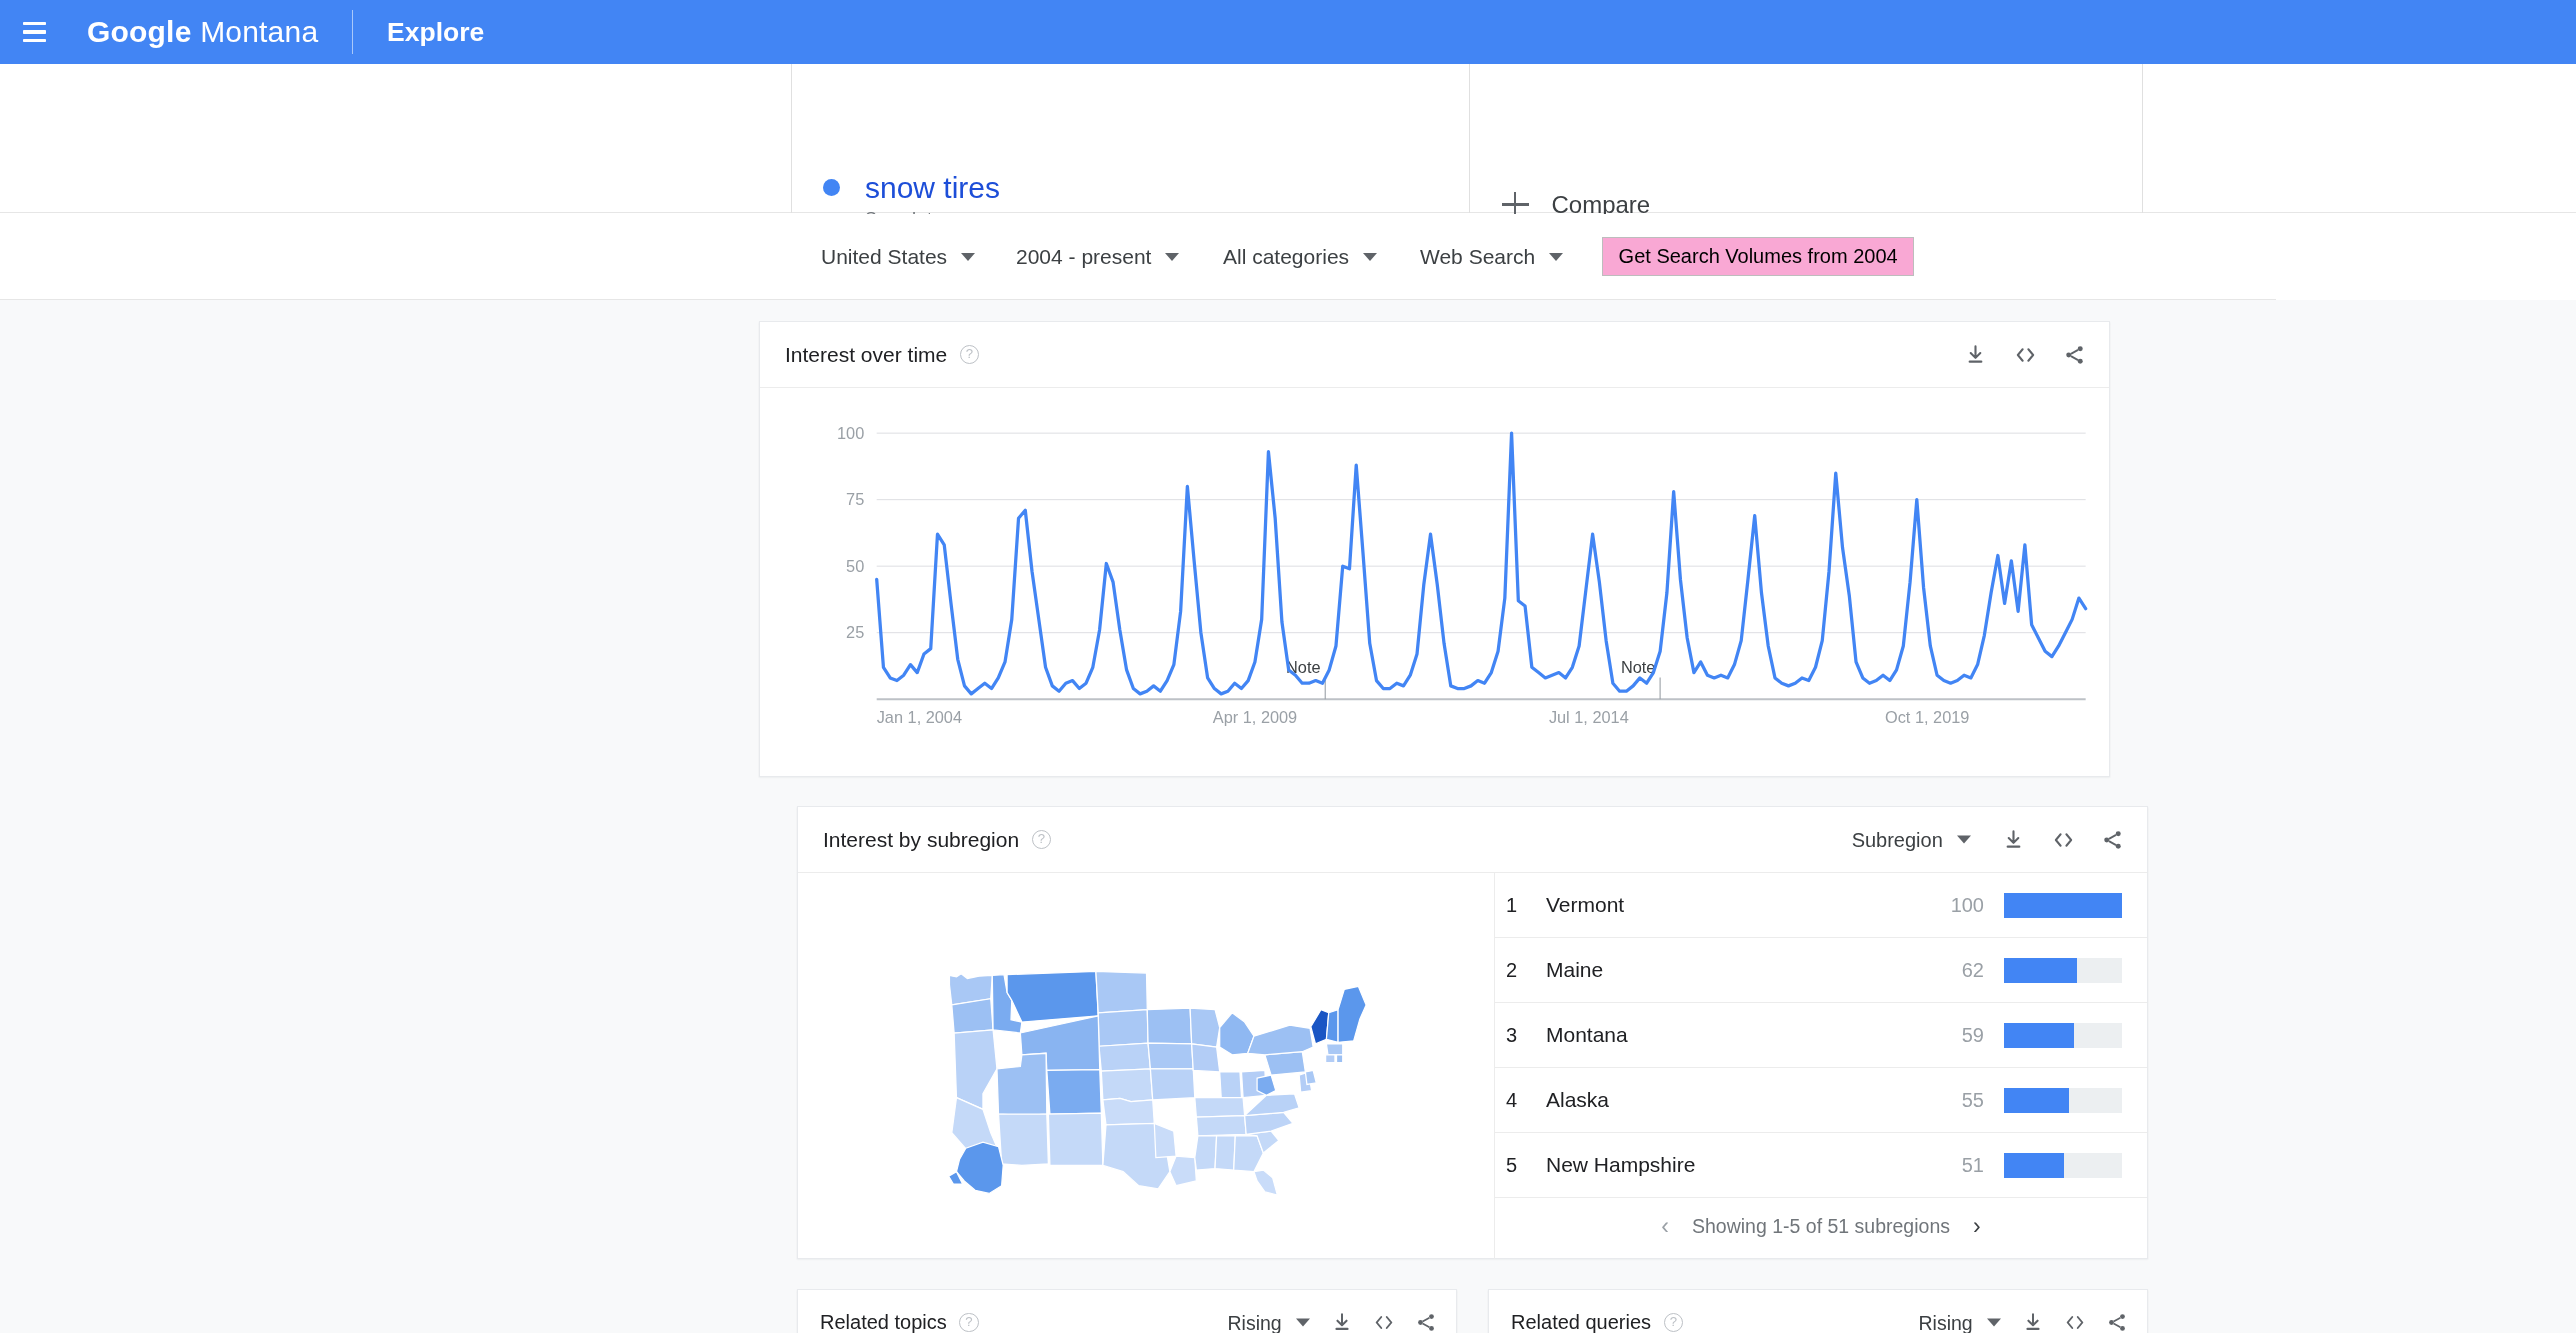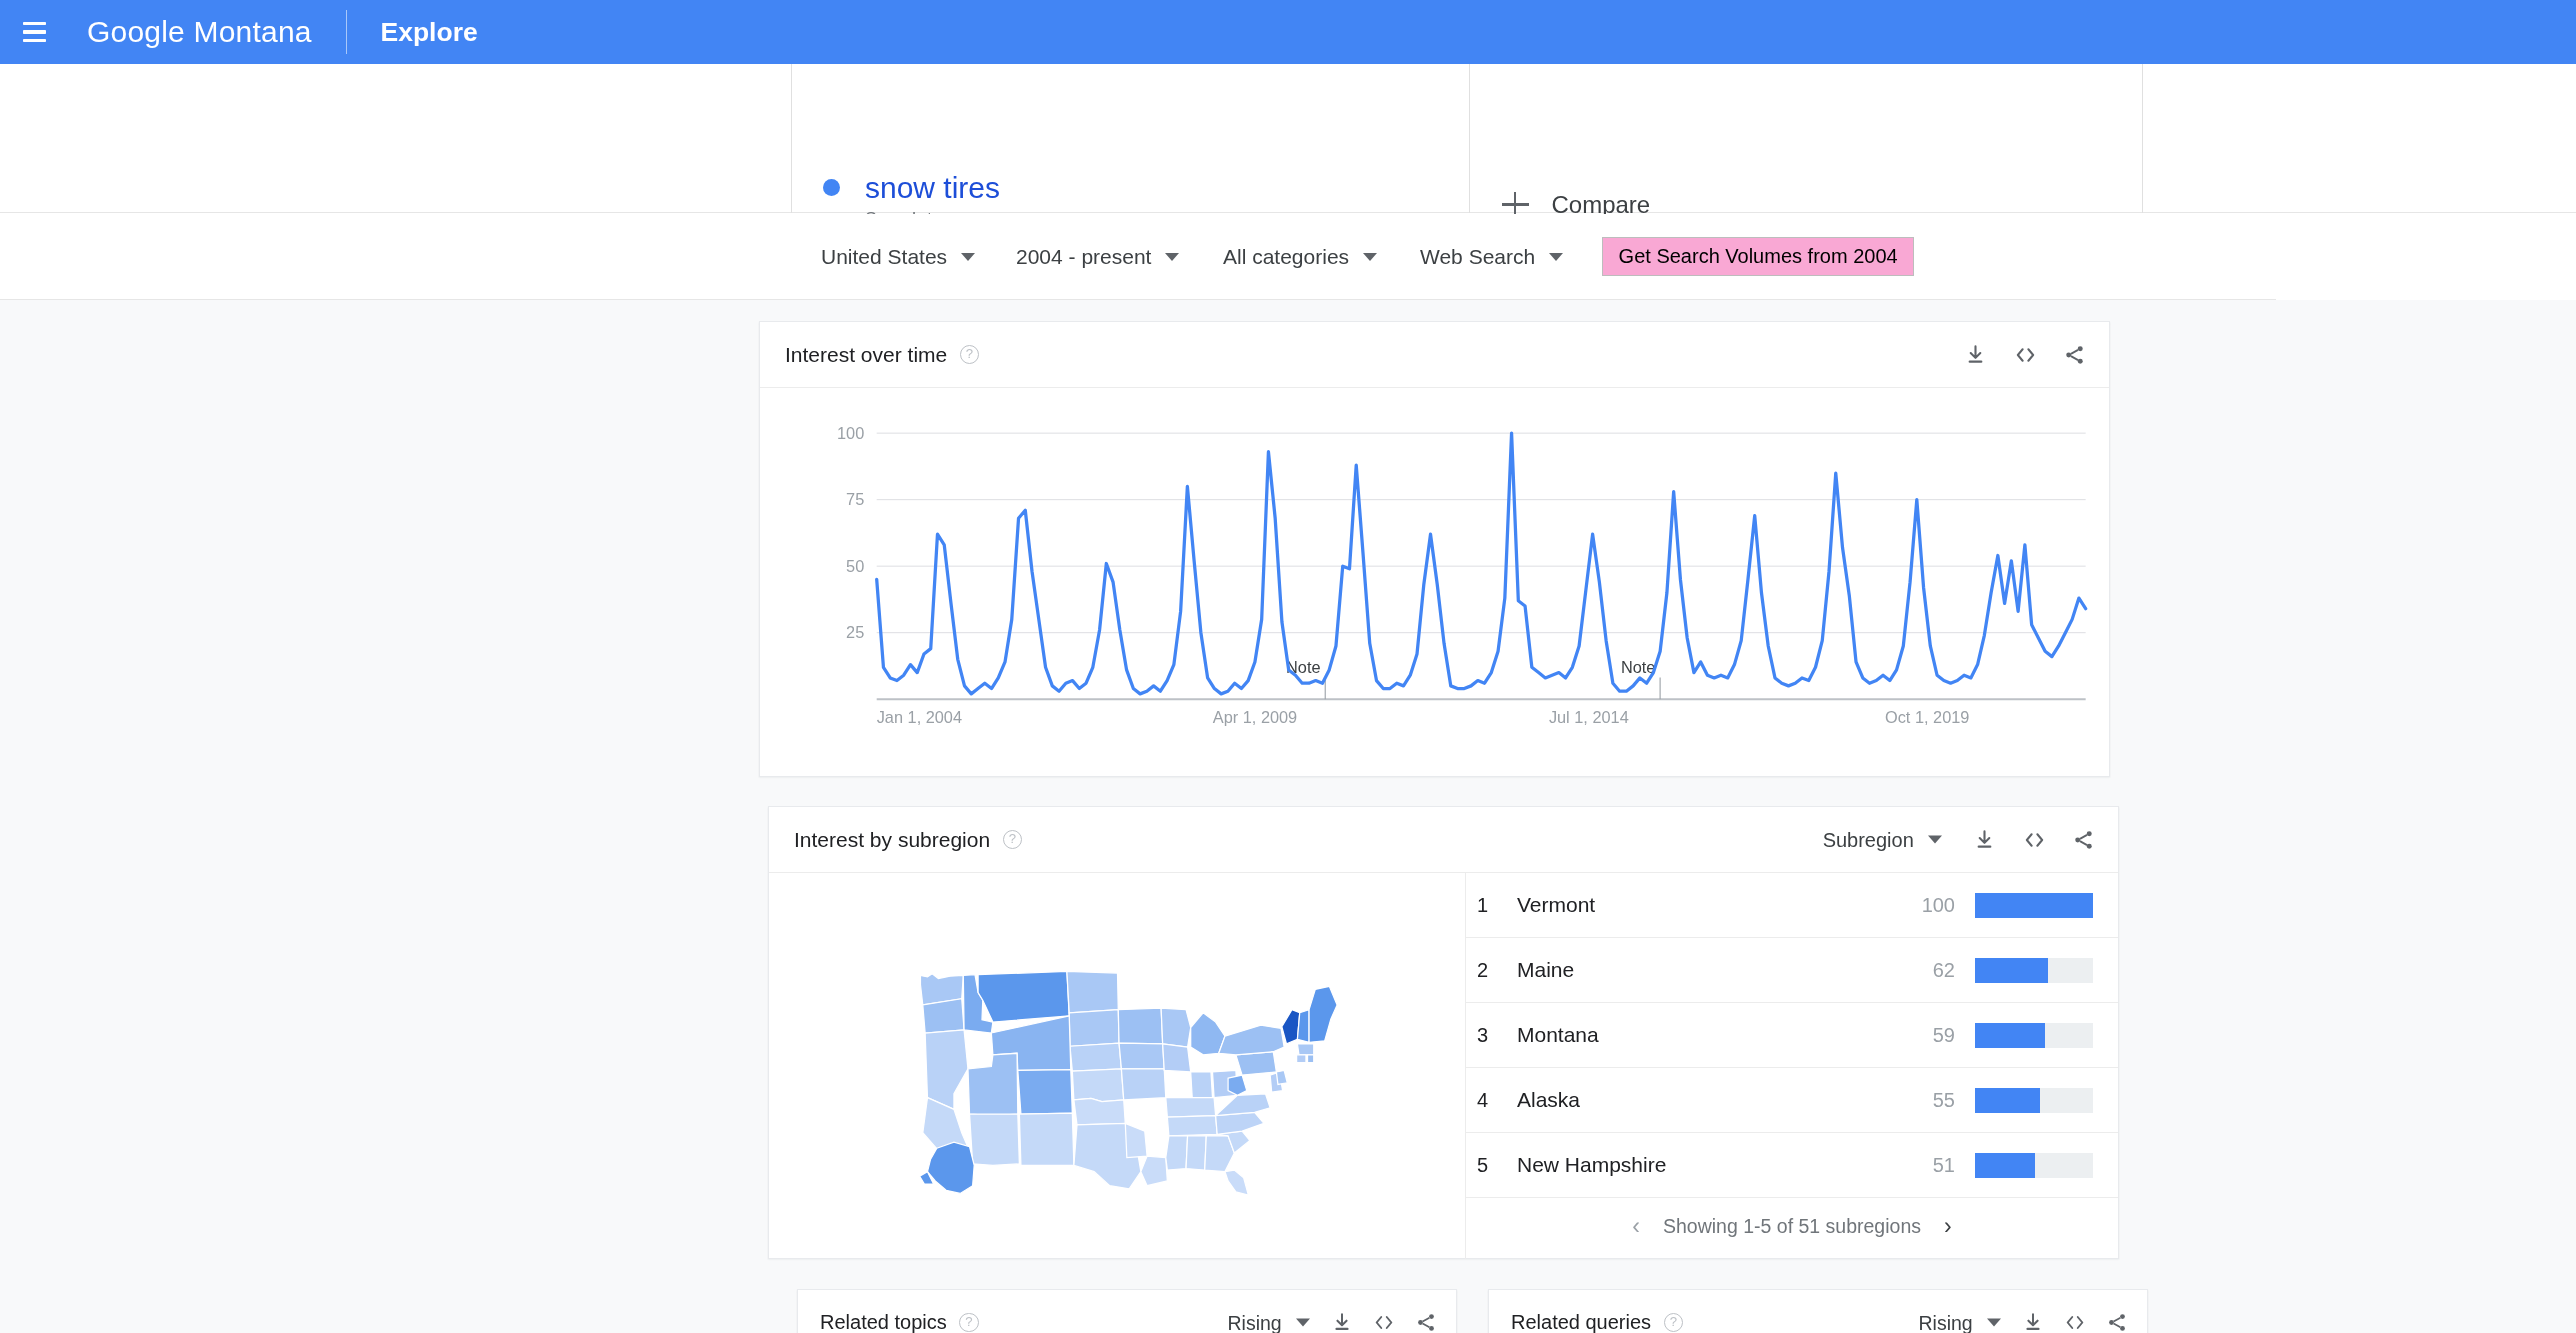--- a/index.html
+++ b/index.html
@@ -20,21 +20,21 @@
   .hamburger {
     margin-left: 17px; width: 34px; height: 34px;
     display: flex; flex-direction: column; justify-content: center;
     align-items: center; gap: 5.4px; cursor: pointer;
   }
   .hamburger span { display: block; width: 23px; height: 3.1px; background: #fff; border-radius: 0.8px; }
   .brand {
     margin-left: 36px; color: #fff; font-size: 30px; letter-spacing: 0.2px;
     display: flex; align-items: baseline; white-space: nowrap;
   }
-  .brand .g-google { font-weight: 400; }
+  .brand .g-google { font-weight: 700; }
   .brand .g-trends { font-weight: 300; margin-left: 8.6px; }
   .appbar-divider { width: 0.8px; height: 44px; background: rgba(255,255,255,.55); margin-left: 34px; }
   .explore { color: #ffffff; font-size: 26.5px; font-weight: 700; margin-left: 34px; white-space: nowrap; }
 
   
   .term-row {
     position: absolute; top: 64px; left: 0;
     width: 2576px; height: 149px;
     background: #fff;
     border-bottom: 1.6px solid #e6e6e6;
@@ -143,21 +143,21 @@
   .sort-sel {
     display: flex; align-items: center; font-size: 19.5px;
     color: #3c4043; cursor: pointer; margin-right: 1.6px; white-space: nowrap;
   }
 
   
   #card-time { left: 759px; top: 321px; width: 1351px; height: 456px; }
   .chart-area { position: relative; width: 100%; height: 389px; }
 
   
-  #card-sub { left: 768px; top: 806px; width: 1351px; height: 453px; }
+  #card-sub { left: 797px; top: 806px; width: 1351px; height: 453px; }
   .sub-body { display: flex; height: 386px; }
   .map-pane {
     width: 697px; border-right: 0.8px solid #ececec;
     display: flex; align-items: center; justify-content: center;
   }
   .rank-pane { flex: 1; position: relative; }
   .rank-row {
     display: flex; align-items: center; height: 65px;
     border-bottom: 0.8px solid #ececec; padding: 0 0 0 11px;
   }

